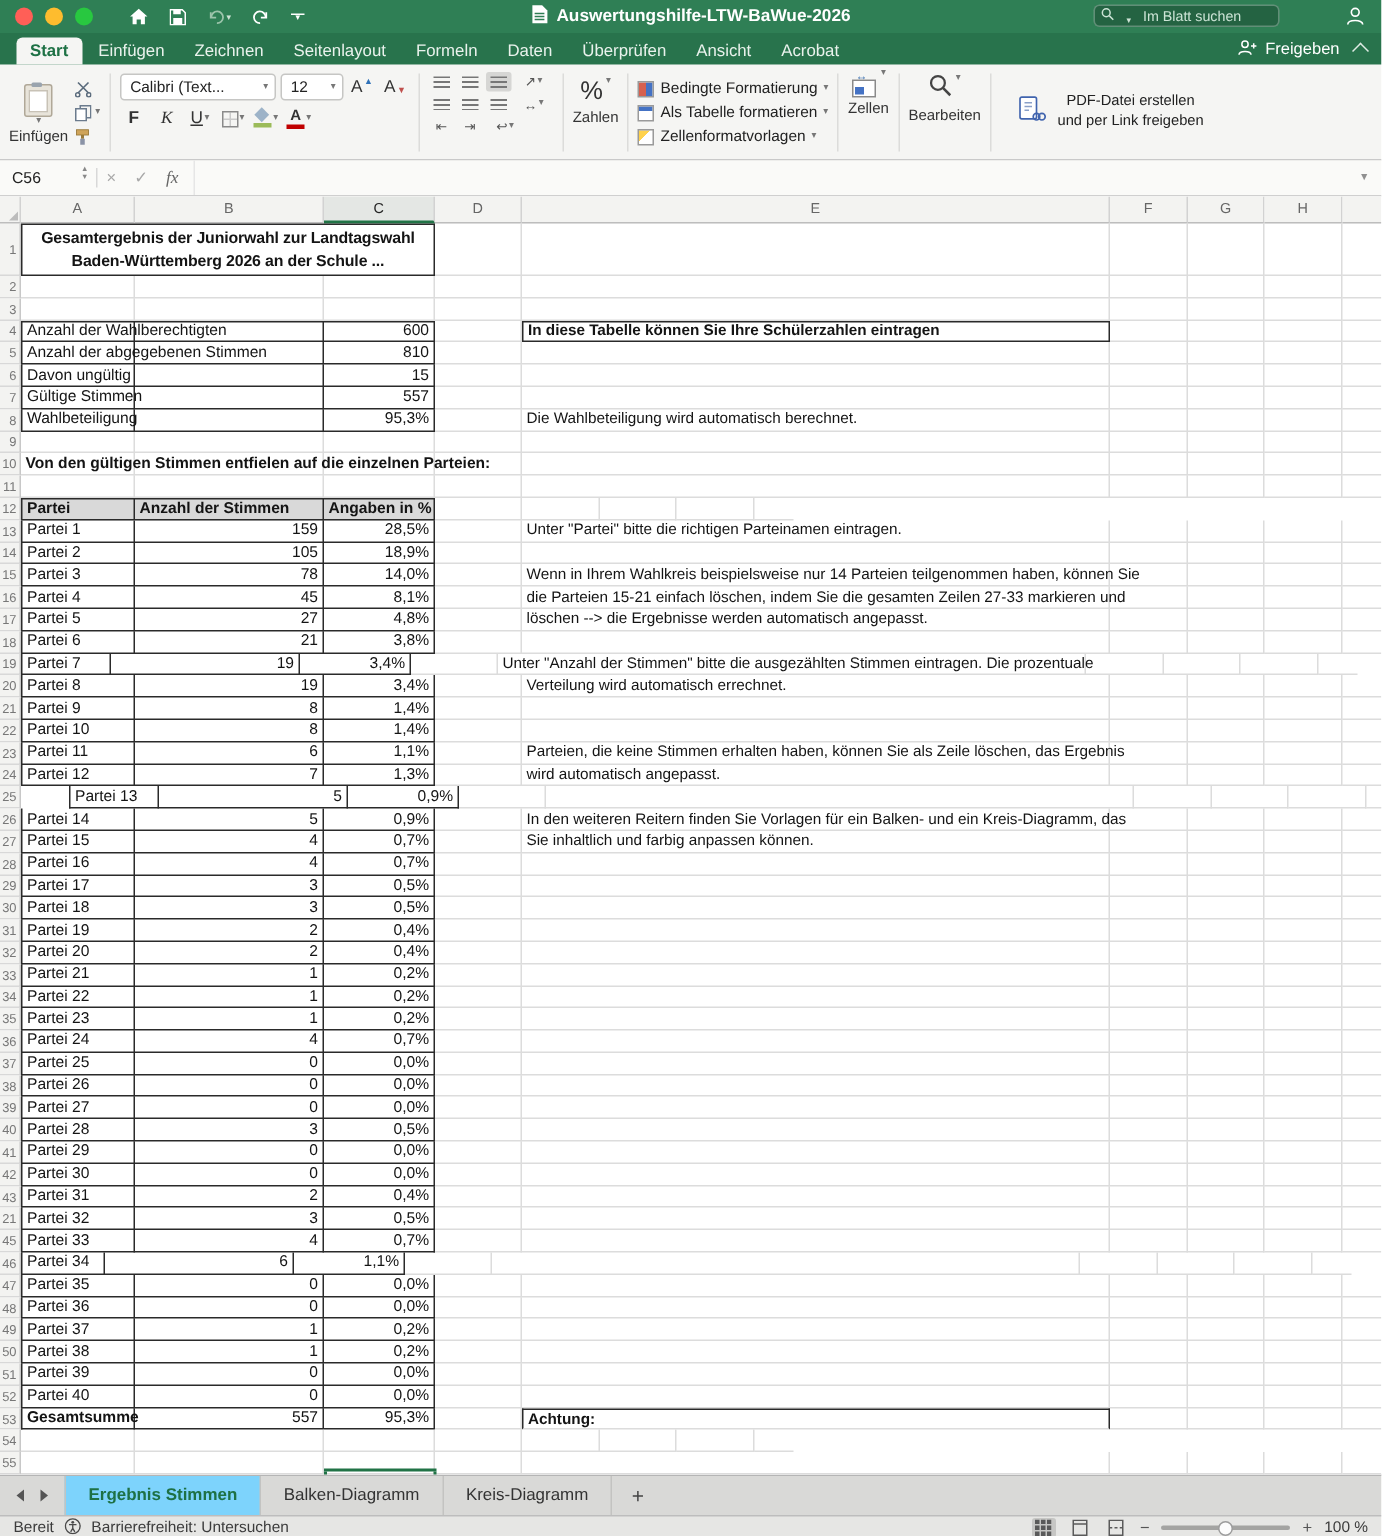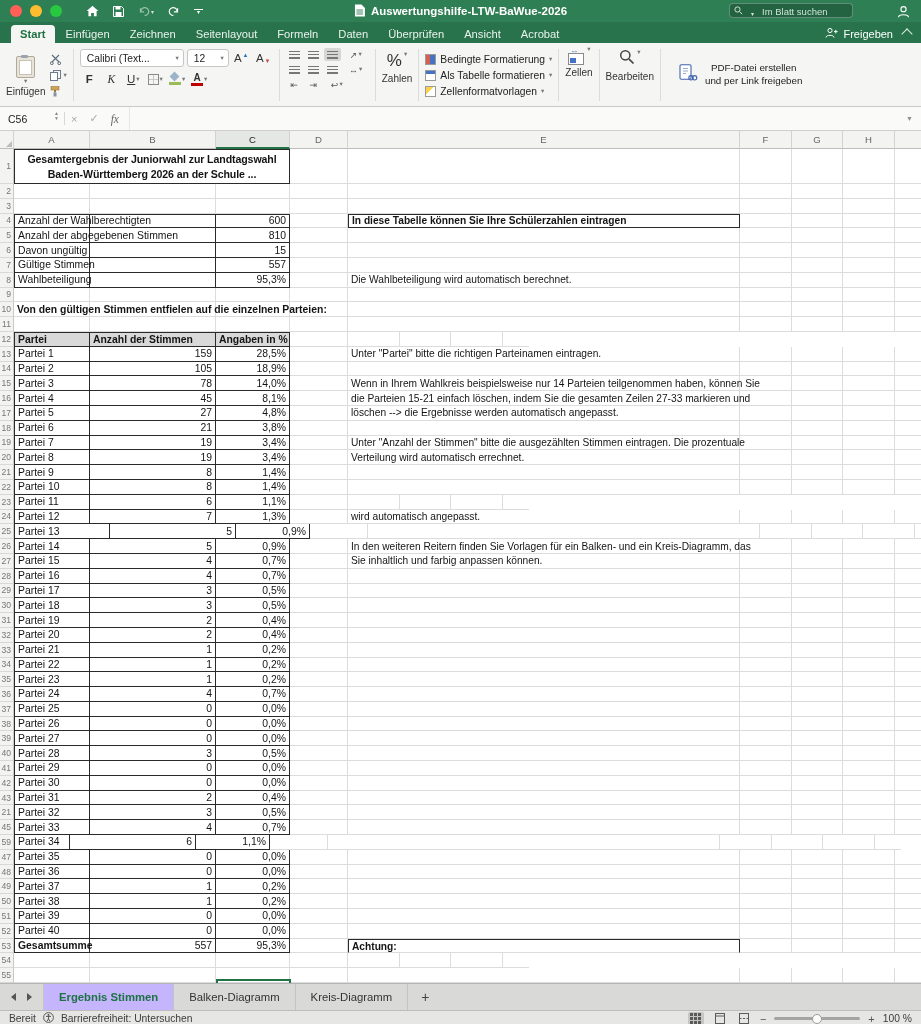--- a/index.html
+++ b/index.html
@@ -135,21 +135,21 @@
 
   
   .tabbar{height:26px;background:#d9d9d7;border-top:1px solid #b5b5b5;display:flex;align-items:stretch;
     font-size:11.3px;flex:0 0 auto;}
   .navarrows{display:flex;align-items:center;gap:11px;padding:0 11px;}
   .tri-l{width:0;height:0;border-top:4px solid transparent;border-bottom:4px solid transparent;border-right:5px solid #555;}
   .tri-r{width:0;height:0;border-top:4px solid transparent;border-bottom:4px solid transparent;border-left:5px solid #555;}
   .stabs{display:flex;align-items:stretch;}
   .stab{display:flex;align-items:center;padding:0 15px;color:#333;border-right:1px solid #c3c3c1;}
   .stab:first-child{border-left:1px solid #c3c3c1;}
-  .stab.active{background:#c4b5fd;color:#1e7145;font-weight:700;}
+  .stab.active{background:#7dd3fc;color:#1e7145;font-weight:700;}
   .addsheet{display:flex;align-items:center;padding:0 13px;font-size:14px;color:#444;}
 
   
   .statusbar{height:16px;background:#e6e6e4;border-top:1px solid #bdbdbd;display:flex;align-items:center;
     font-size:10.3px;color:#3c3c3c;padding:0 9px;gap:8px;box-sizing:border-box;flex:0 0 auto;}
   .sleft{display:flex;align-items:center;gap:7px;}
   .sright{margin-left:auto;display:flex;align-items:center;gap:8px;}
   .vico{width:16px;height:13px;display:flex;align-items:center;justify-content:center;border-radius:2px;}
   .vico.sel{background:#c6c6c4;}
   .track{width:86px;height:3px;background:#a4a4a2;border-radius:2px;position:relative;}
@@ -671,21 +671,21 @@
         <div class="c num kR kB" style="width: 74px;">3,8%</div>
         <div class="c" style="width: 58px;"></div>
         <div class="c" style="width: 392px;"></div>
         <div class="c" style="width: 52px;"></div>
         <div class="c" style="width: 51px;"></div>
         <div class="c" style="width: 52px;"></div>
         <div class="c pad" style="width: 26px;"></div>
       </div>
       <div class="row" style="height: 14.8px;">
         <div class="c rn" style="width: 14px;">19</div>
-        <div class="c spill kL kR kB" style="width: 76px;">Partei 7</div>
+        <div class="c spill kL kR kB" style="width: 60px;">Partei 7</div>
         <div class="c num kR kB" style="width: 126px;">19</div>
         <div class="c num kR kB" style="width: 74px;">3,4%</div>
         <div class="c" style="width: 58px;"></div>
         <div class="c spill note" style="width: 392px;">Unter "Anzahl der Stimmen" bitte die ausgezählten Stimmen eintragen. Die prozentuale</div>
         <div class="c" style="width: 52px;"></div>
         <div class="c" style="width: 51px;"></div>
         <div class="c" style="width: 52px;"></div>
         <div class="c pad" style="width: 26px;"></div>
       </div>
       <div class="row" style="height: 14.8px;">
@@ -723,40 +723,41 @@
         <div class="c" style="width: 51px;"></div>
         <div class="c" style="width: 52px;"></div>
         <div class="c pad" style="width: 26px;"></div>
       </div>
       <div class="row" style="height: 14.8px;">
         <div class="c rn" style="width: 14px;">23</div>
         <div class="c spill kL kR kB" style="width: 76px;">Partei 11</div>
         <div class="c num kR kB" style="width: 126px;">6</div>
         <div class="c num kR kB" style="width: 74px;">1,1%</div>
         <div class="c" style="width: 58px;"></div>
+        <div class="c spill note" style="width: 392px;">Parteien, die keine Stimmen erhalten haben, können Sie als Zeile löschen, das Ergebnis</div>
         <div class="c" style="width: 52px;"></div>
         <div class="c" style="width: 51px;"></div>
         <div class="c" style="width: 52px;"></div>
         <div class="c pad" style="width: 26px;"></div>
       </div>
       <div class="row" style="height: 14.8px;">
         <div class="c rn" style="width: 14px;">24</div>
         <div class="c spill kL kR kB" style="width: 76px;">Partei 12</div>
         <div class="c num kR kB" style="width: 126px;">7</div>
         <div class="c num kR kB" style="width: 74px;">1,3%</div>
         <div class="c" style="width: 58px;"></div>
         <div class="c spill note" style="width: 392px;">wird automatisch angepasst.</div>
         <div class="c" style="width: 52px;"></div>
         <div class="c" style="width: 51px;"></div>
         <div class="c" style="width: 52px;"></div>
         <div class="c pad" style="width: 26px;"></div>
       </div>
       <div class="row" style="height: 14.8px;">
         <div class="c rn" style="width: 14px;">25</div>
-        <div class="c spill kL kR kB" style="width: 96px;">Partei 13</div>
+        <div class="c spill kL kR kB" style="width: 60px; margin-left: 32px;">Partei 13</div>
         <div class="c num kR kB" style="width: 126px;">5</div>
         <div class="c num kR kB" style="width: 74px;">0,9%</div>
         <div class="c" style="width: 58px;"></div>
         <div class="c" style="width: 392px;"></div>
         <div class="c" style="width: 52px;"></div>
         <div class="c" style="width: 51px;"></div>
         <div class="c" style="width: 52px;"></div>
         <div class="c pad" style="width: 26px;"></div>
       </div>
       <div class="row" style="height: 14.8px;">
@@ -993,21 +994,21 @@
         <div class="c num kR kB" style="width: 126px;">4</div>
         <div class="c num kR kB" style="width: 74px;">0,7%</div>
         <div class="c" style="width: 58px;"></div>
         <div class="c" style="width: 392px;"></div>
         <div class="c" style="width: 52px;"></div>
         <div class="c" style="width: 51px;"></div>
         <div class="c" style="width: 52px;"></div>
         <div class="c pad" style="width: 26px;"></div>
       </div>
       <div class="row" style="height: 14.8px;">
-        <div class="c rn" style="width: 14px;">59</div>
+        <div class="c rn" style="width: 14px;">46</div>
         <div class="c spill kL kR kB" style="width: 56px;">Partei 34</div>
         <div class="c num kR kB" style="width: 126px;">6</div>
         <div class="c num kR kB" style="width: 74px;">1,1%</div>
         <div class="c" style="width: 58px;"></div>
         <div class="c" style="width: 392px;"></div>
         <div class="c" style="width: 52px;"></div>
         <div class="c" style="width: 51px;"></div>
         <div class="c" style="width: 52px;"></div>
         <div class="c pad" style="width: 26px;"></div>
       </div>

